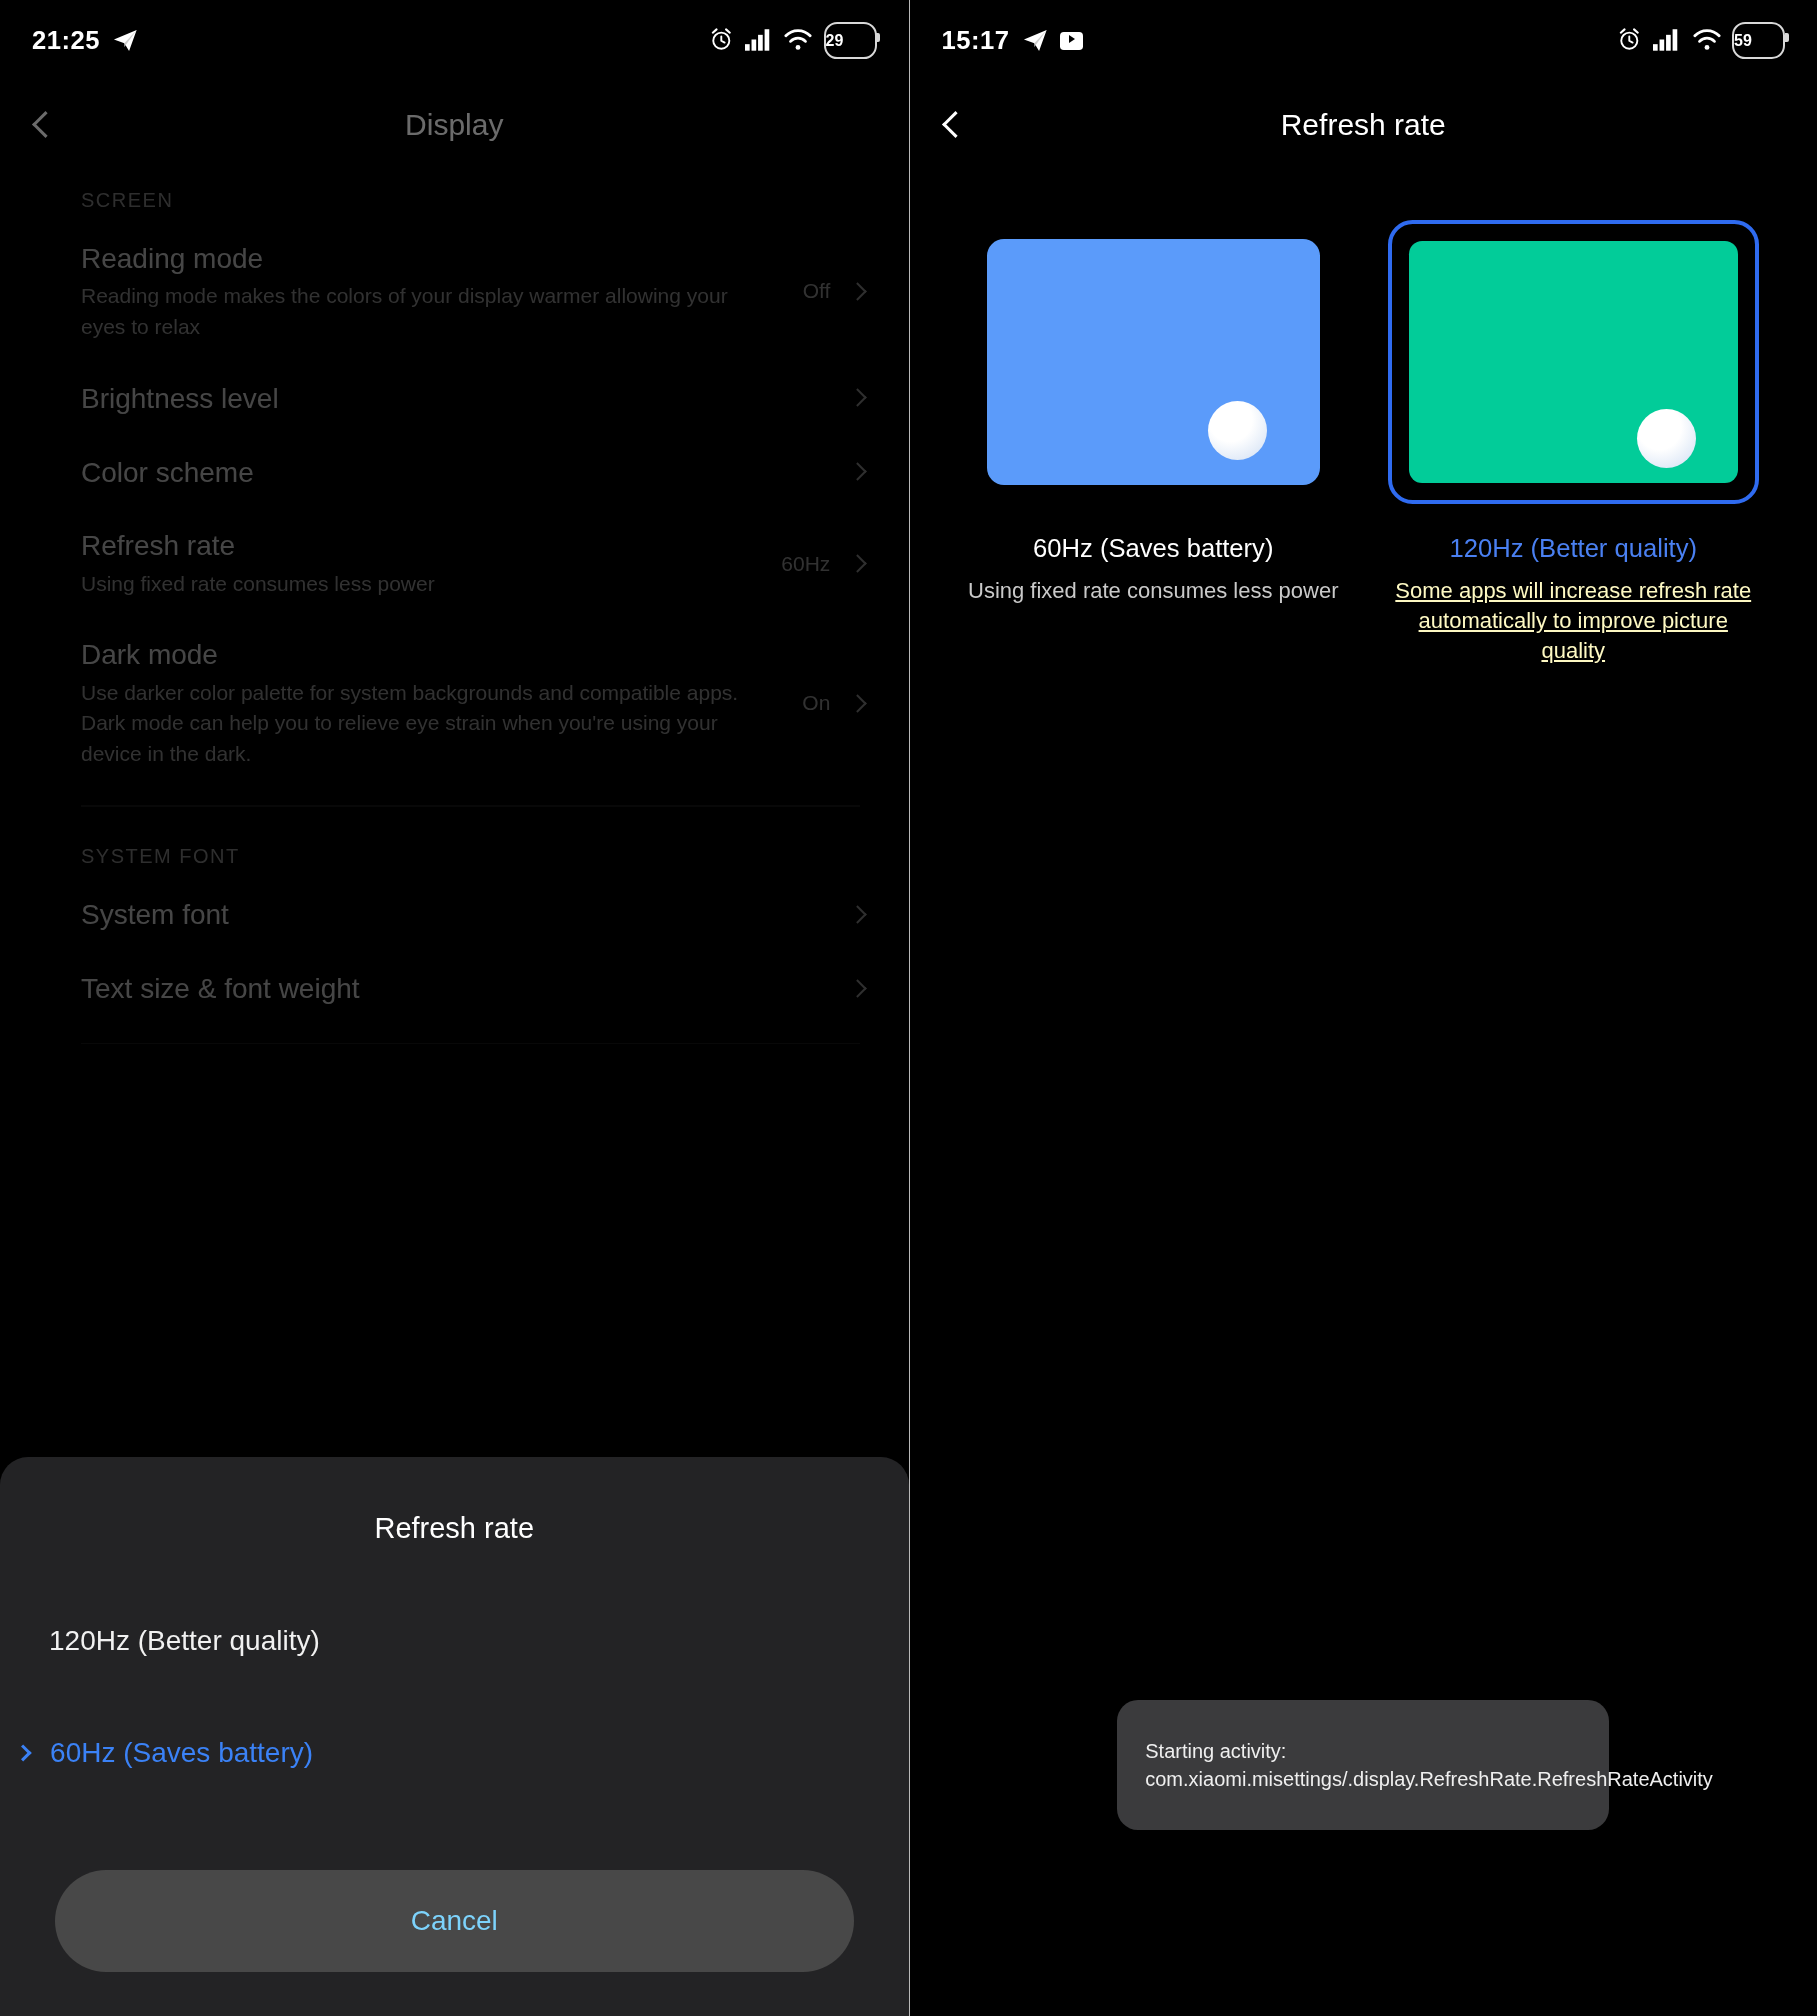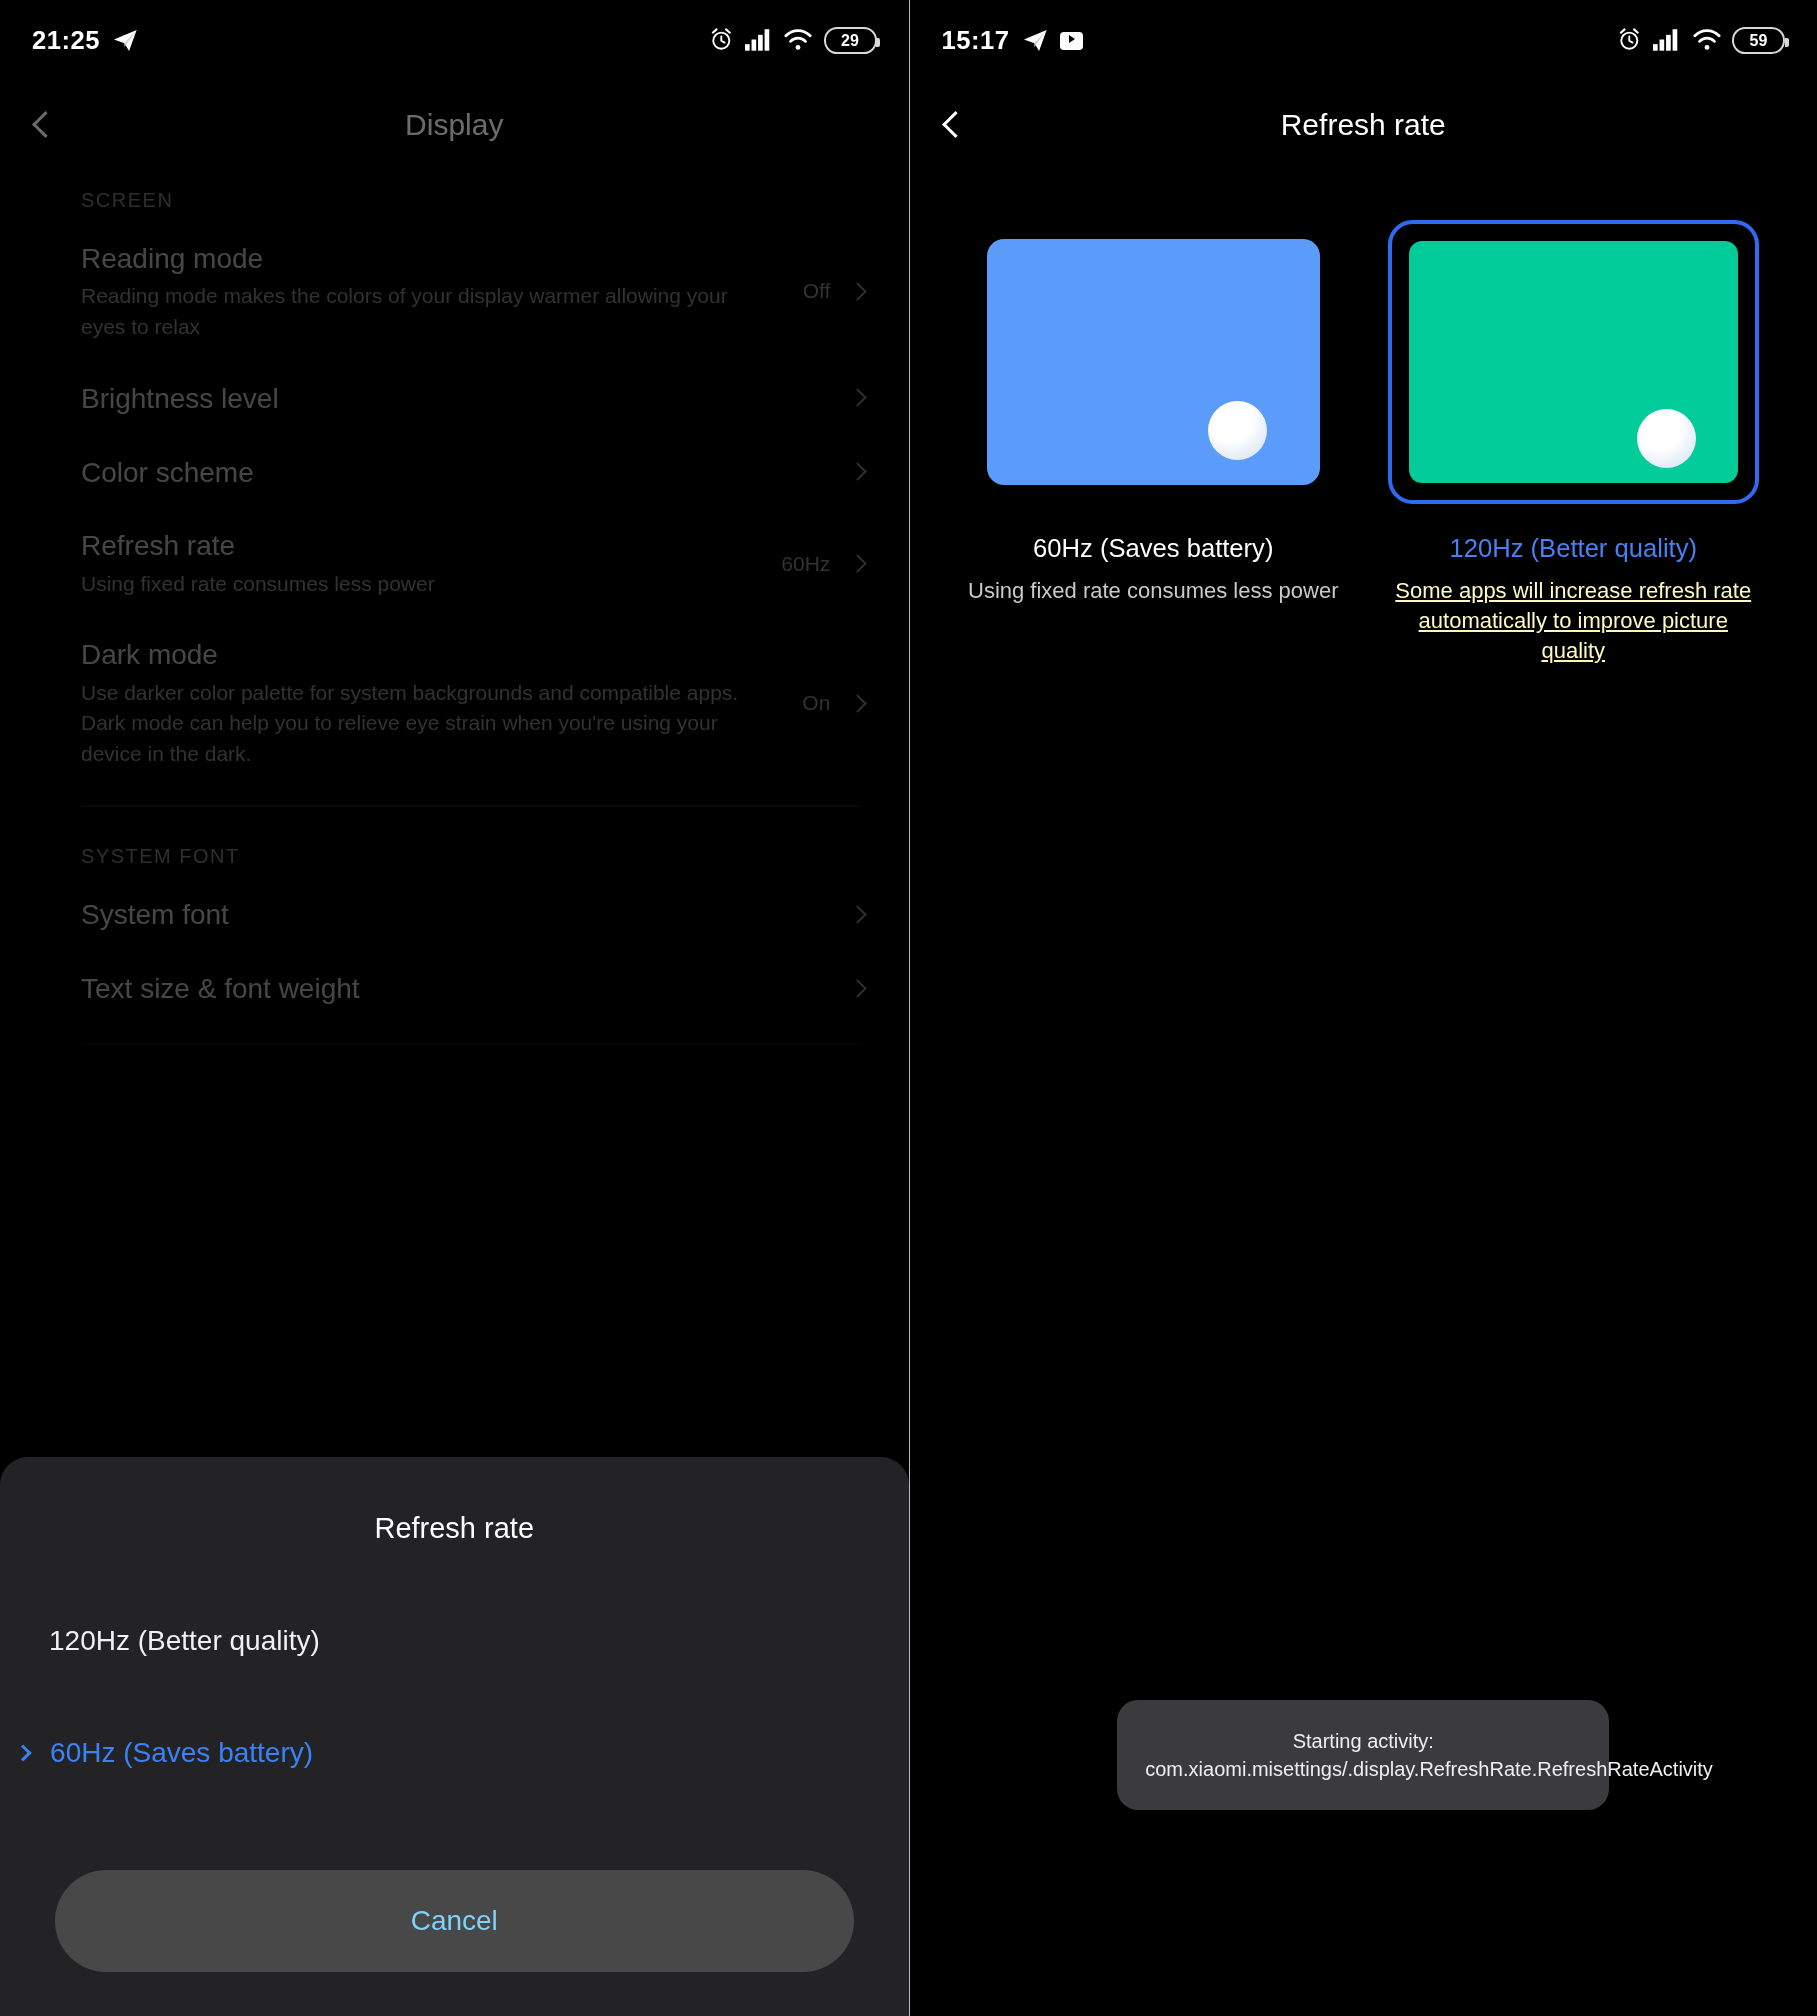--- a/index.html
+++ b/index.html
@@ -27,22 +27,22 @@
   
   .tg-icon svg { display:block; }
   .yt-icon { width:23px; height:18px; background:#fff; border-radius:3.8px; position:relative; }
   .yt-icon::after {
     content:""; position:absolute; left:8.5px; top:3.8px;
     border-left:6.6px solid #000; border-top:4.7px solid transparent; border-bottom:4.7px solid transparent;
   }
 
   
   .battery {
-    width:53px; height:27px; border:2.4px solid #d8d8d8; border-radius:13.2px;
-    display:flex; align-items:center; justify-content:center; position:relative;
+    width:53px; height:37px; border:2.4px solid #d8d8d8; border-radius:13.2px;
+    display:flex; align-items:center; position:relative;
   }
   .battery::after {
     content:""; position:absolute; right:-5.7px; top:8.5px; width:3.8px; height:9.5px;
     background:#d8d8d8; border-radius:0 1.9px 1.9px 0;
   }
   .battery span { color:#fff; font-size:16px; font-weight:bold; line-height:1; }
 
   
   .appbar {
     position:absolute; top:81px; left:0; right:0; height:87px;
@@ -135,22 +135,22 @@
   .rr-frame.selected .rr-ball { right:42px; bottom:15px; }
   .rr-label { font-size:25.6px; color:#fff; margin-top:30px; text-align:center; }
   .rr-desc { font-size:22px; color:#c9c9c9; margin-top:13.2px; text-align:center; line-height:1.35; max-width:397px; }
   .rr-option.selected .rr-label { color:#4a80f2; }
   .rr-option.selected .rr-desc { color:#fef9c3;text-decoration:underline; }
 
   
   .toast {
     position:absolute; left:50%; transform:translateX(-50%); top:1700px;
     background:#3b3b3d; border-radius:21px;
-    padding:27px 28px; max-width:492px;
-    color:#efefef; font-size:20px; line-height:1.4; text-align:center;
+    padding:37px 28px; max-width:492px;
+    color:#efefef; font-size:20px; line-height:1.4; 
   }
 </style>
 </head>
 <body>
 
 <div class="screens">
 
   <div class="panel panel-left">
 
     <div class="statusbar">

